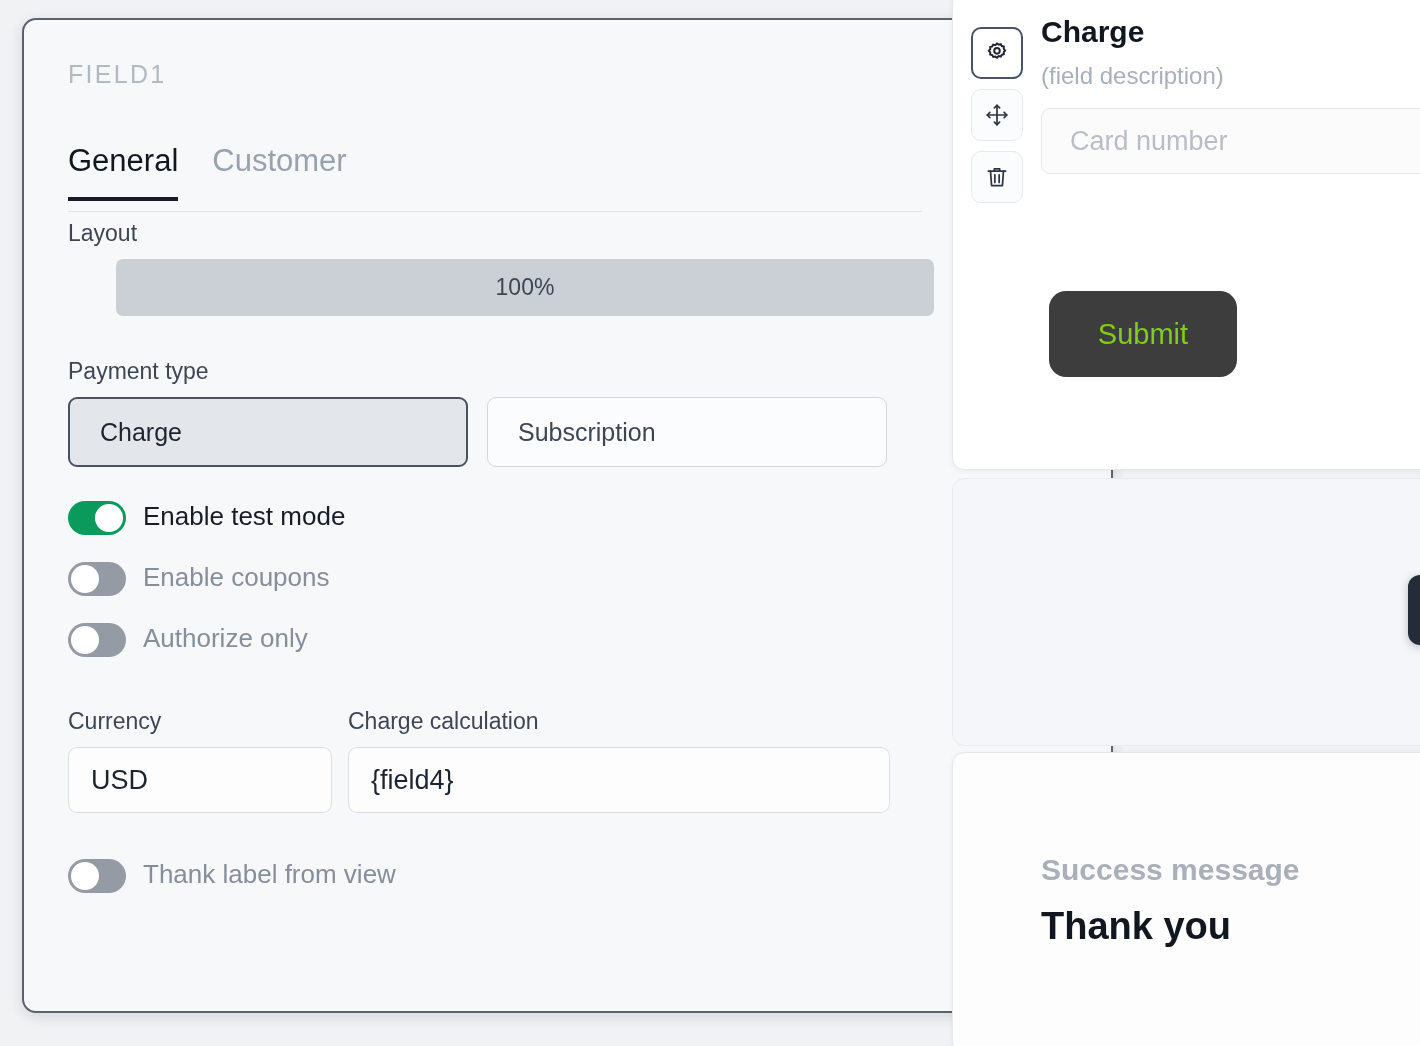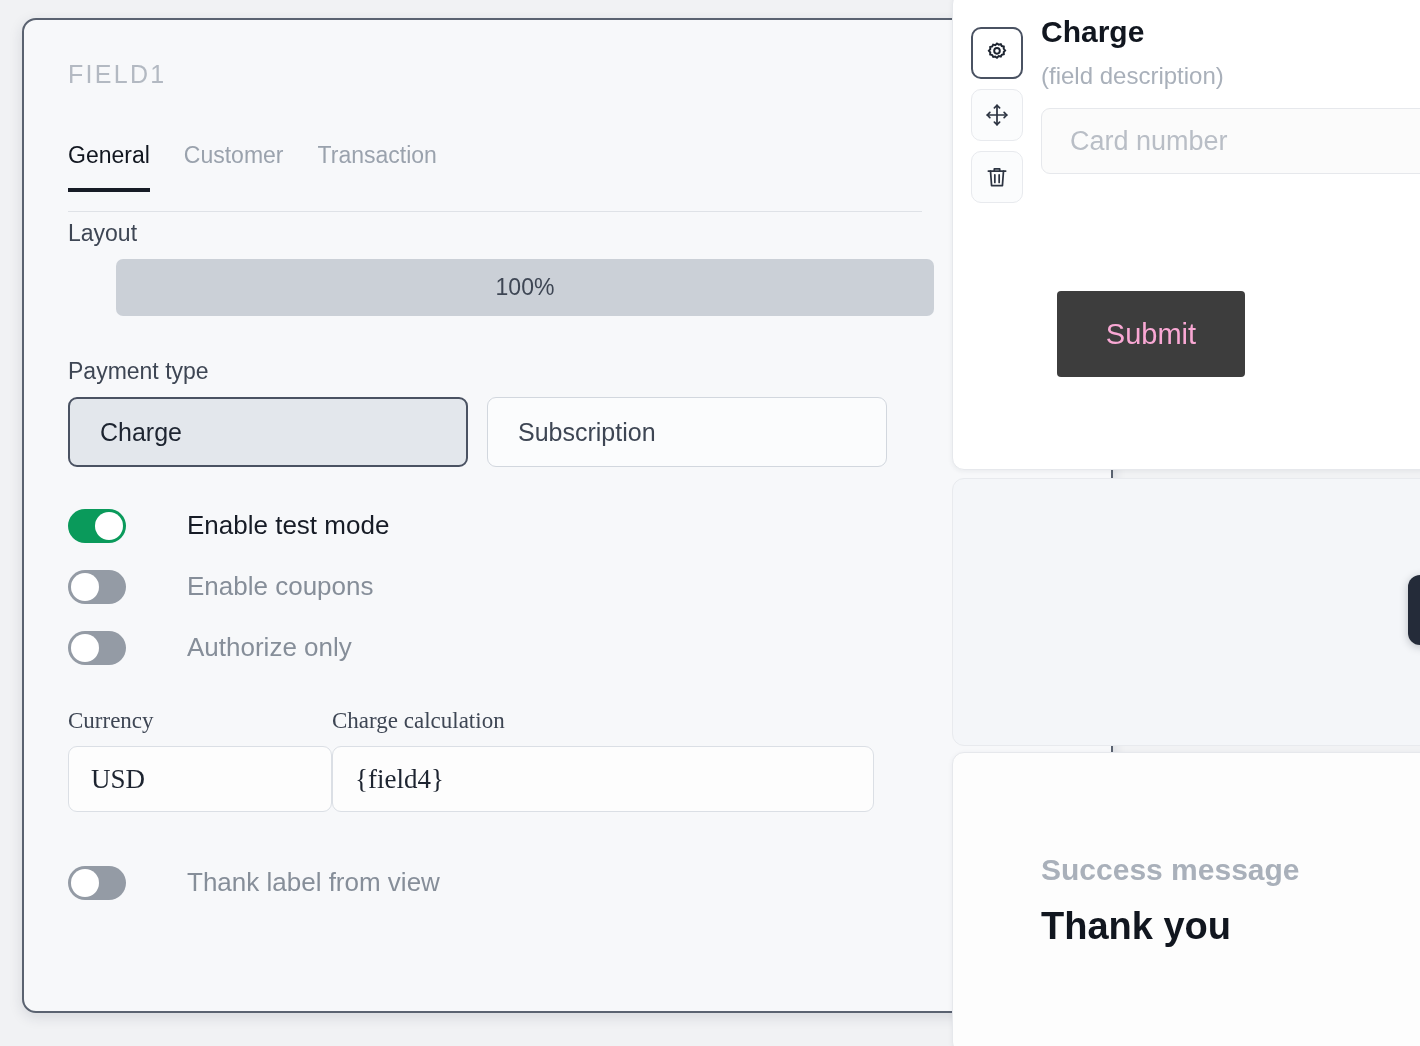--- a/index.html
+++ b/index.html
@@ -28,21 +28,21 @@
   }
 
   
   .tabs {
     position: absolute; left: 44px; top: 118px;
     width: 854px; height: 74px;
     border-bottom: 1px solid #dfe2e7;
     display: flex; align-items: flex-start;
   }
   .tab {
-    font-size: 23px; color: #9aa2ad;
+    font-size: 31px; color: #9aa2ad;
     padding: 4px 0 18px 0; margin-right: 34px;
     background: none; border: none; cursor: pointer;
     font-family: inherit; line-height: 1.2;
   }
   .tab.active { color: #11161f; border-bottom: 4px solid #171c26; }
 
   .body-area { position: absolute; left: 44px; top: 200px; width: 854px; }
 
   .label {
     font-size: 23px; color: #3e4654; font-weight: 400;
@@ -66,39 +66,39 @@
     width: 400px; height: 70px;
     border-radius: 9px; font-size: 25px;
     font-family: inherit; text-align: left;
     padding-left: 30px; cursor: pointer;
   }
   .pt-btn.selected { background: #e3e7ec; border: 2px solid #4a5262; color: #1d2430; }
   .pt-btn.unselected { background: #fbfcfd; border: 1px solid #d2d7de; color: #3e4654; }
 
   
   .toggles { margin-top: 34px; }
-  .toggle-row { display: flex; align-items: center; height: 49px; margin-bottom: 12px; gap: 44px; }
+  .toggle-row { display: flex; height: 49px; margin-bottom: 12px; }
   .toggle {
     width: 58px; height: 34px; border-radius: 17px;
     position: relative; flex: none; cursor: pointer; margin-right: 17px;
   }
   .toggle.on { background: #0a9a5b; }
   .toggle.off { background: #949ba5; }
   .knob {
     position: absolute; top: 3px; width: 28px; height: 28px;
     border-radius: 50%; background: #fff;
   }
   .toggle.on .knob { left: 27px; }
   .toggle.off .knob { left: 3px; }
   .toggle-label { font-size: 26px; }
   .toggle-label.dark { color: #171c26; }
   .toggle-label.muted { color: #868e99; }
 
   
-  .inputs-row { margin-top: 36px; display: flex; gap: 0; font-family: Liberation Serif, serif; }
+  .inputs-row { margin-top: 36px; display: flex; gap: 16px; }
   .inp-group-sm { width: 264px; }
   .inp-group-lg { width: 542px; }
   .text-input {
     width: 100%; height: 66px;
     background: #fdfdfd; border: 1px solid #dbdfe5;
     border-radius: 9px; padding: 0 22px;
     font-size: 27px; color: #1d2430; font-family: inherit;
   }
   .hide-row { margin-top: 46px; }
 
@@ -123,24 +123,24 @@
   .field-preview { position: absolute; left: 88px; top: 22px; right: -60px; }
   .fp-title { font-size: 30px; font-weight: bold; color: #11161f; }
   .fp-desc { font-size: 24px; color: #a9b0ba; margin-top: 13px; }
   .fp-input {
     margin-top: 18px; height: 66px; width: 440px;
     background: #fbfbfb; border: 1px solid #e6e8ec; border-radius: 9px;
     display: flex; align-items: center; padding-left: 28px;
     font-size: 27px; color: #b9bec6;
   }
   .submit-btn {
-    position: absolute; left: 104px; top: 298px;
+    position: absolute; left: 96px; top: 298px;
     width: 188px; height: 86px;
-    background: #3d3d3d; color: #f9a8d4;
-    border: none; border-radius: 4px;
+    background: #3d3d3d; color: #84cc16;
+    border: none; border-radius: 17px;
     font-size: 29px; font-family: inherit; cursor: pointer;
   }
 
   .panel-gray {
     position: absolute; left: 0; top: 478px; width: 480px; height: 268px;
     background: #f4f6f9; border: 1px solid #e8eaee;
     border-radius: 12px;
   }
   .dark-pill {
     position: absolute; left: 456px; top: 575px;
@@ -169,21 +169,20 @@
 
 <div class="root">
 
   <div class="settings-panel">
 
     <div class="field-title">FIELD1</div>
 
     <div class="tabs">
       <button class="tab active">General</button>
       <button class="tab">Customer</button>
-      <button class="tab">Transaction</button>
     </div>
 
     <div class="body-area">
 
       <div>
         <span class="label">Layout</span>
         <div class="slider-wrap" style="margin-top:0">
           <div class="slider-track">
             <span class="slider-value">100%</span>
           </div>

